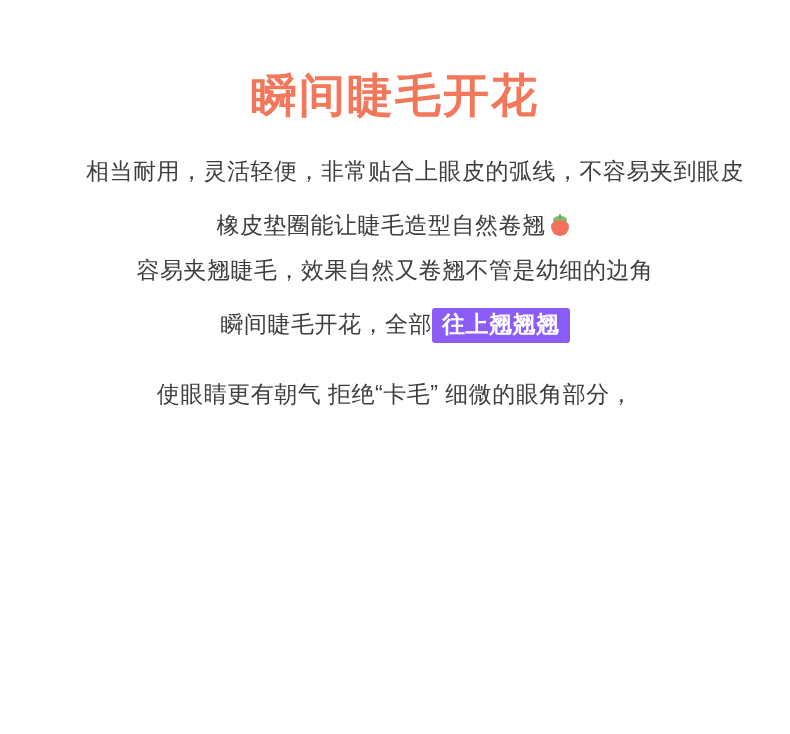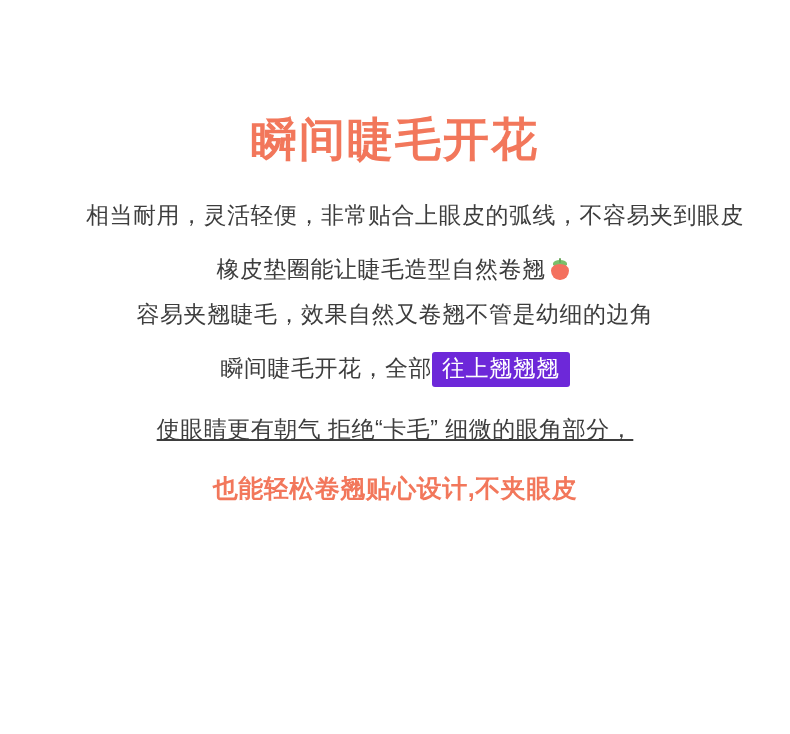--- a/index.html
+++ b/index.html
@@ -37,21 +37,21 @@
   }
   .content {
     position: absolute;
     left: 0;
     top: 0;
     width: 790px;
     text-align: center;
   }
   .headline {
     margin: 0;
-    padding-top: 112px;
+    padding-top: 68px;
     font-size: 46px;
     font-weight: bold;
     color: #f2775b;
     letter-spacing: 2px;
     line-height: 1.2;
     font-family: Liberation Sans, sans-serif;
   }
   .line {
     color: #3d3d3d;
     font-size: 23px;
@@ -62,26 +62,26 @@
   .l2 { margin-top: 18px; text-align: center; }
   .subhead {
     margin-top: 26px;
     font-size: 25px;
     font-weight: bold;
     color: #f2775b;
     letter-spacing: 0.5px;
   }
   .l3 { margin-top: 10px; }
   .l4 { margin-top: 18px; }
-  .l5 { margin-top: 25px; text-decoration: underline; }
+  .l5 { margin-top: 34px; }
   .highlight {
     display: inline-block;
-    background: #6d28d9;
+    background: #8b5cf6;
     color: #ffffff;
-    font-weight: normal;
+    font-weight: bold;
     padding: 2px 10px 4px 10px;
     border-radius: 3px;
     line-height: 1.25;
     font-size: 23px;
     vertical-align: baseline;
   }
   .accent-line {
     margin-top: 24px;
     font-size: 25px;
     font-weight: bold;
@@ -142,19 +142,18 @@
 
 
     <div class="line l3">容易夹翘睫毛，效果自然又卷翘不管是幼细的边角</div>
 
     <div class="line l4">
       <span>瞬间睫毛开花，全部</span><span class="highlight">往上翘翘翘</span>
     </div>
 
     <div class="line l5">使眼睛更有朝气 拒绝“卡毛” 细微的眼角部分，</div>
 
-    <div class="accent-line">也能轻松卷翘贴心设计,不夹眼皮</div>
 
   </div>
 
   <div class="corner-arc"></div>
 
 </div>
 
 </body></html>

